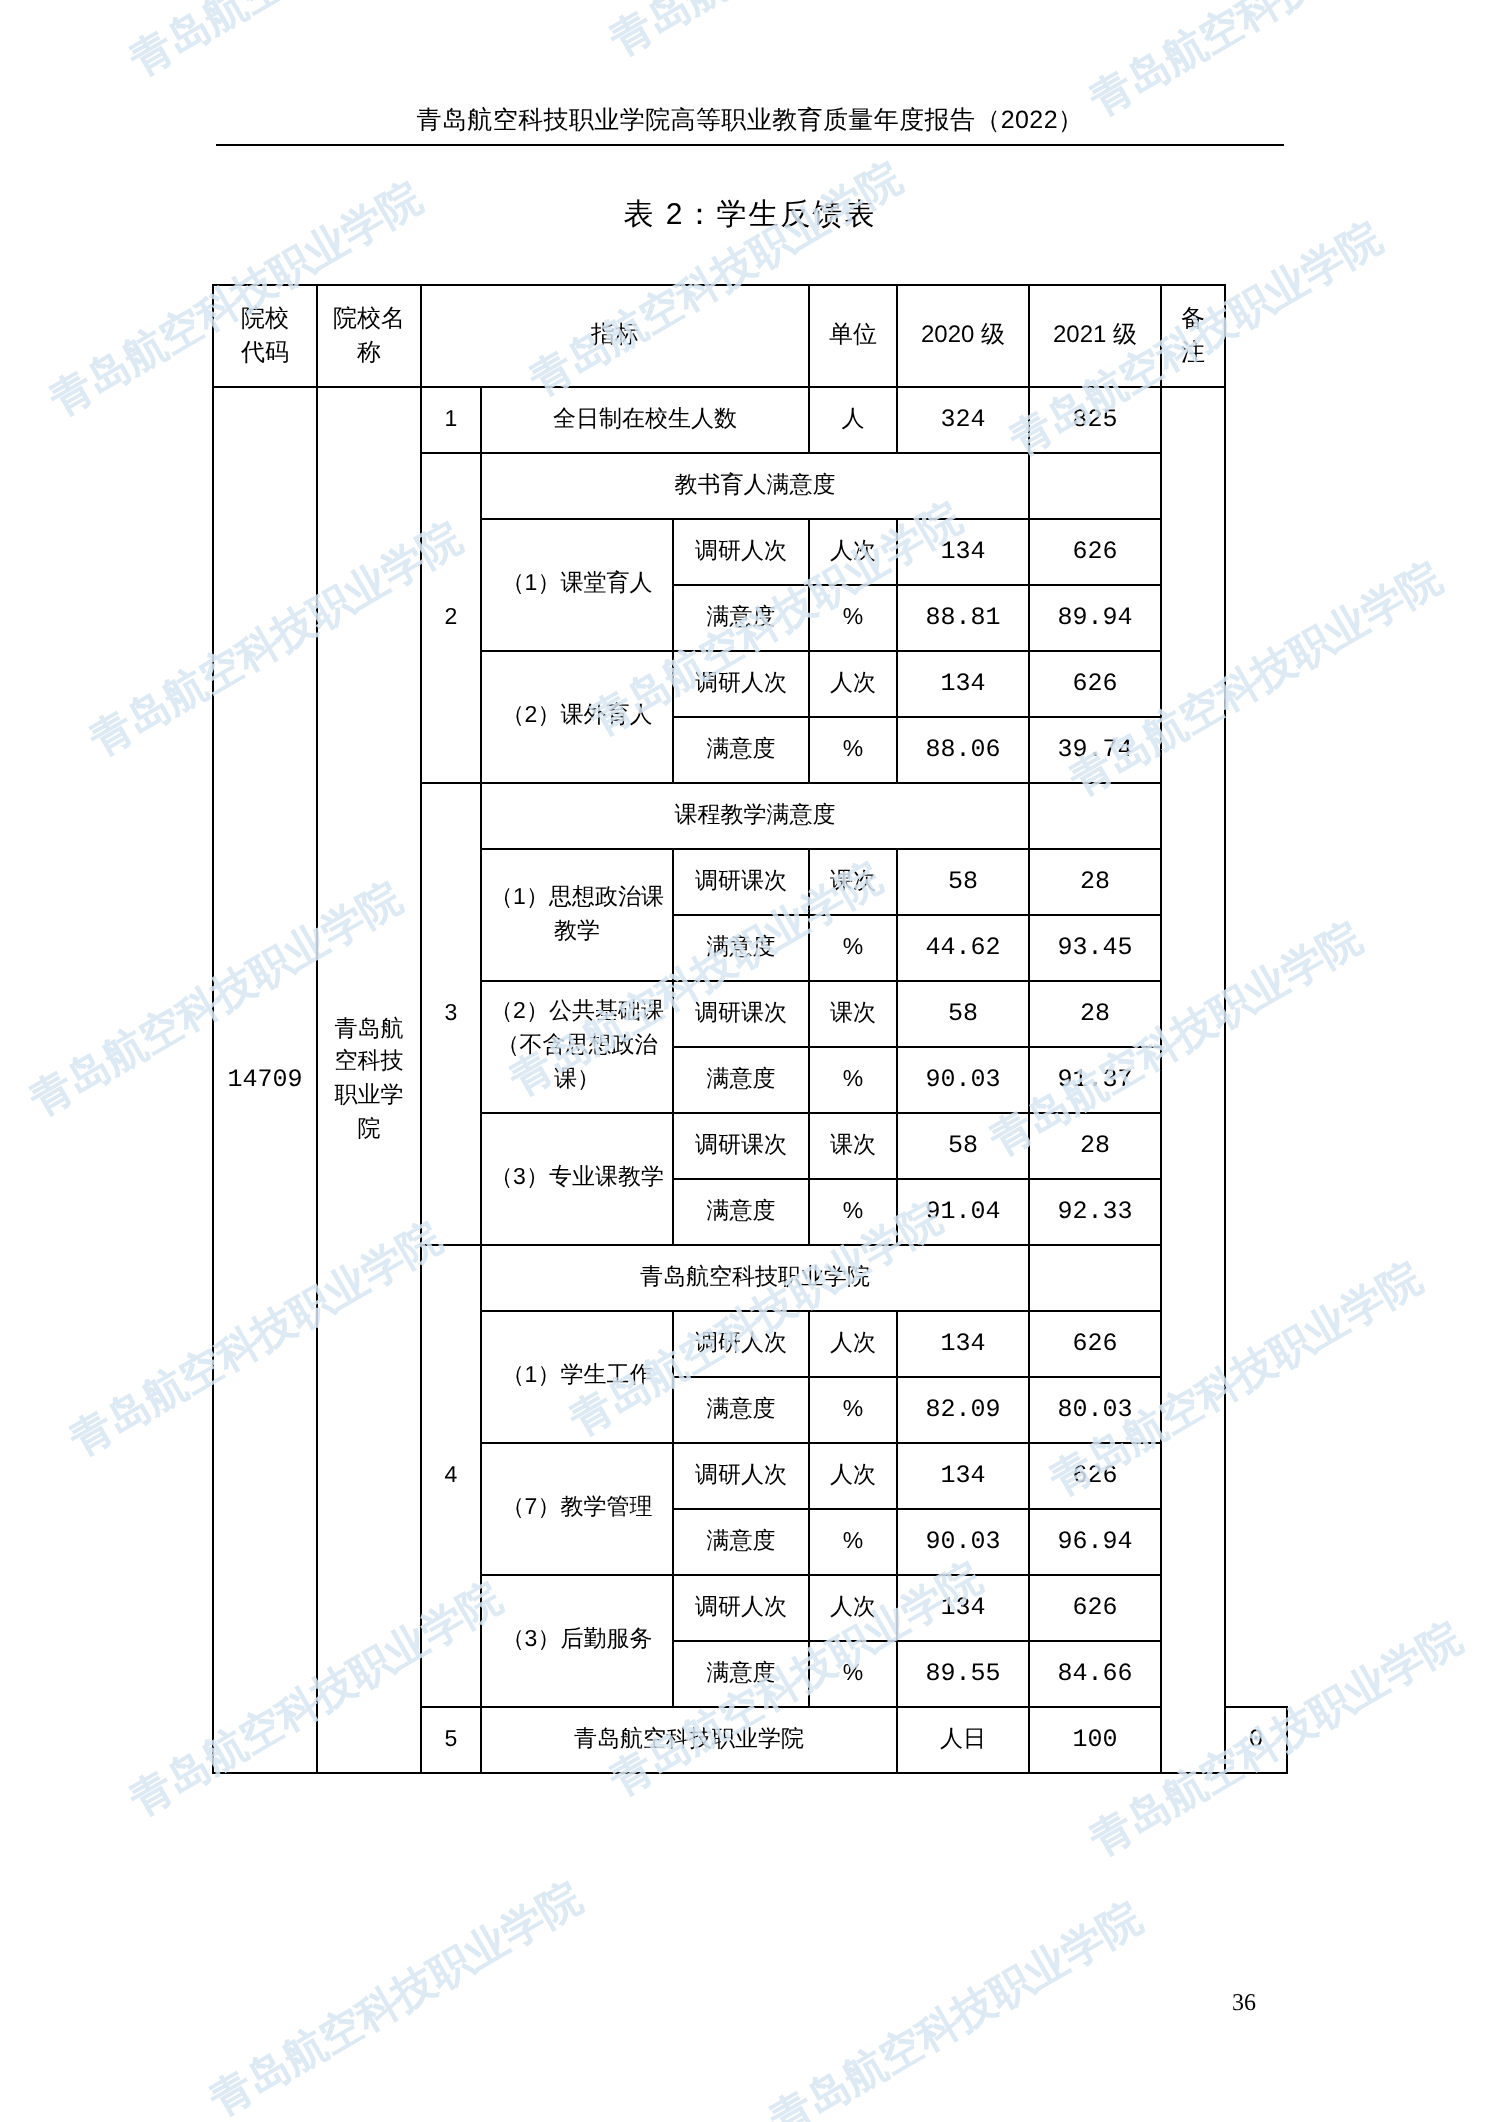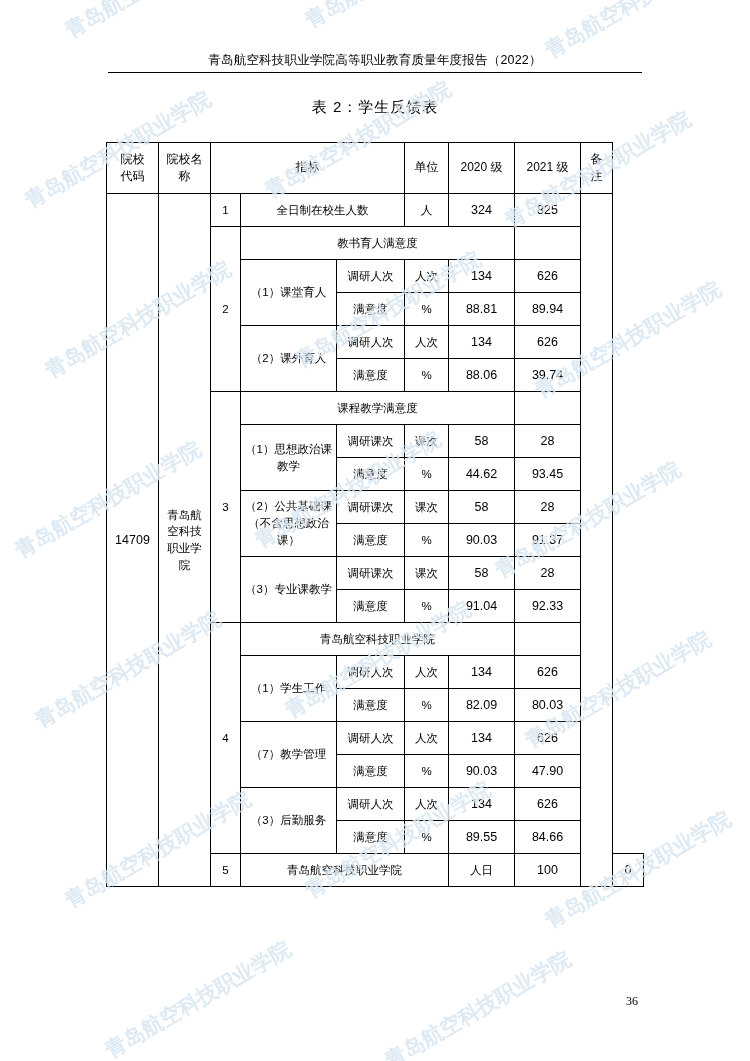--- a/index.html
+++ b/index.html
@@ -76,31 +76,31 @@
     height: 33px;
   }
   .left {
     text-align: left;
     padding-left: 8px;
   }
   .bold {
     font-weight: bold;
   }
   .num {
-    font-family: Liberation Sans, sans-serif;
+    font-family: Liberation Mono, monospace;
     font-size: 12.5px;
   }
   .school-name {
     font-size: 11.5px;
     line-height: 1.6;
   }
   .page-number {
     position: absolute;
     bottom: 52px;
-    right: 112px;
+    right: 122px;
     font-size: 12px;
     font-family: "Liberation Serif", "DejaVu Serif", serif;
   }
   
   .wm {
     position: absolute;
     font-family: "Liberation Sans", "DejaVu Sans", sans-serif;
     font-size: 21px;
     color: #d8e6f2;
     opacity: 0.85;
@@ -261,21 +261,21 @@
         <td rowspan="2" class="left">（7）教学管理</td>
         <td>调研人次</td>
         <td>人次</td>
         <td class="num">134</td>
         <td class="num">626</td>
       </tr>
       <tr class="row-h">
         <td>满意度</td>
         <td>%</td>
         <td class="num">90.03</td>
-        <td class="num">47.90</td>
+        <td class="num">96.94</td>
       </tr>
       <tr class="row-h">
         <td rowspan="2" class="left">（3）后勤服务</td>
         <td>调研人次</td>
         <td>人次</td>
         <td class="num">134</td>
         <td class="num">626</td>
       </tr>
       <tr class="row-h">
         <td>满意度</td>

